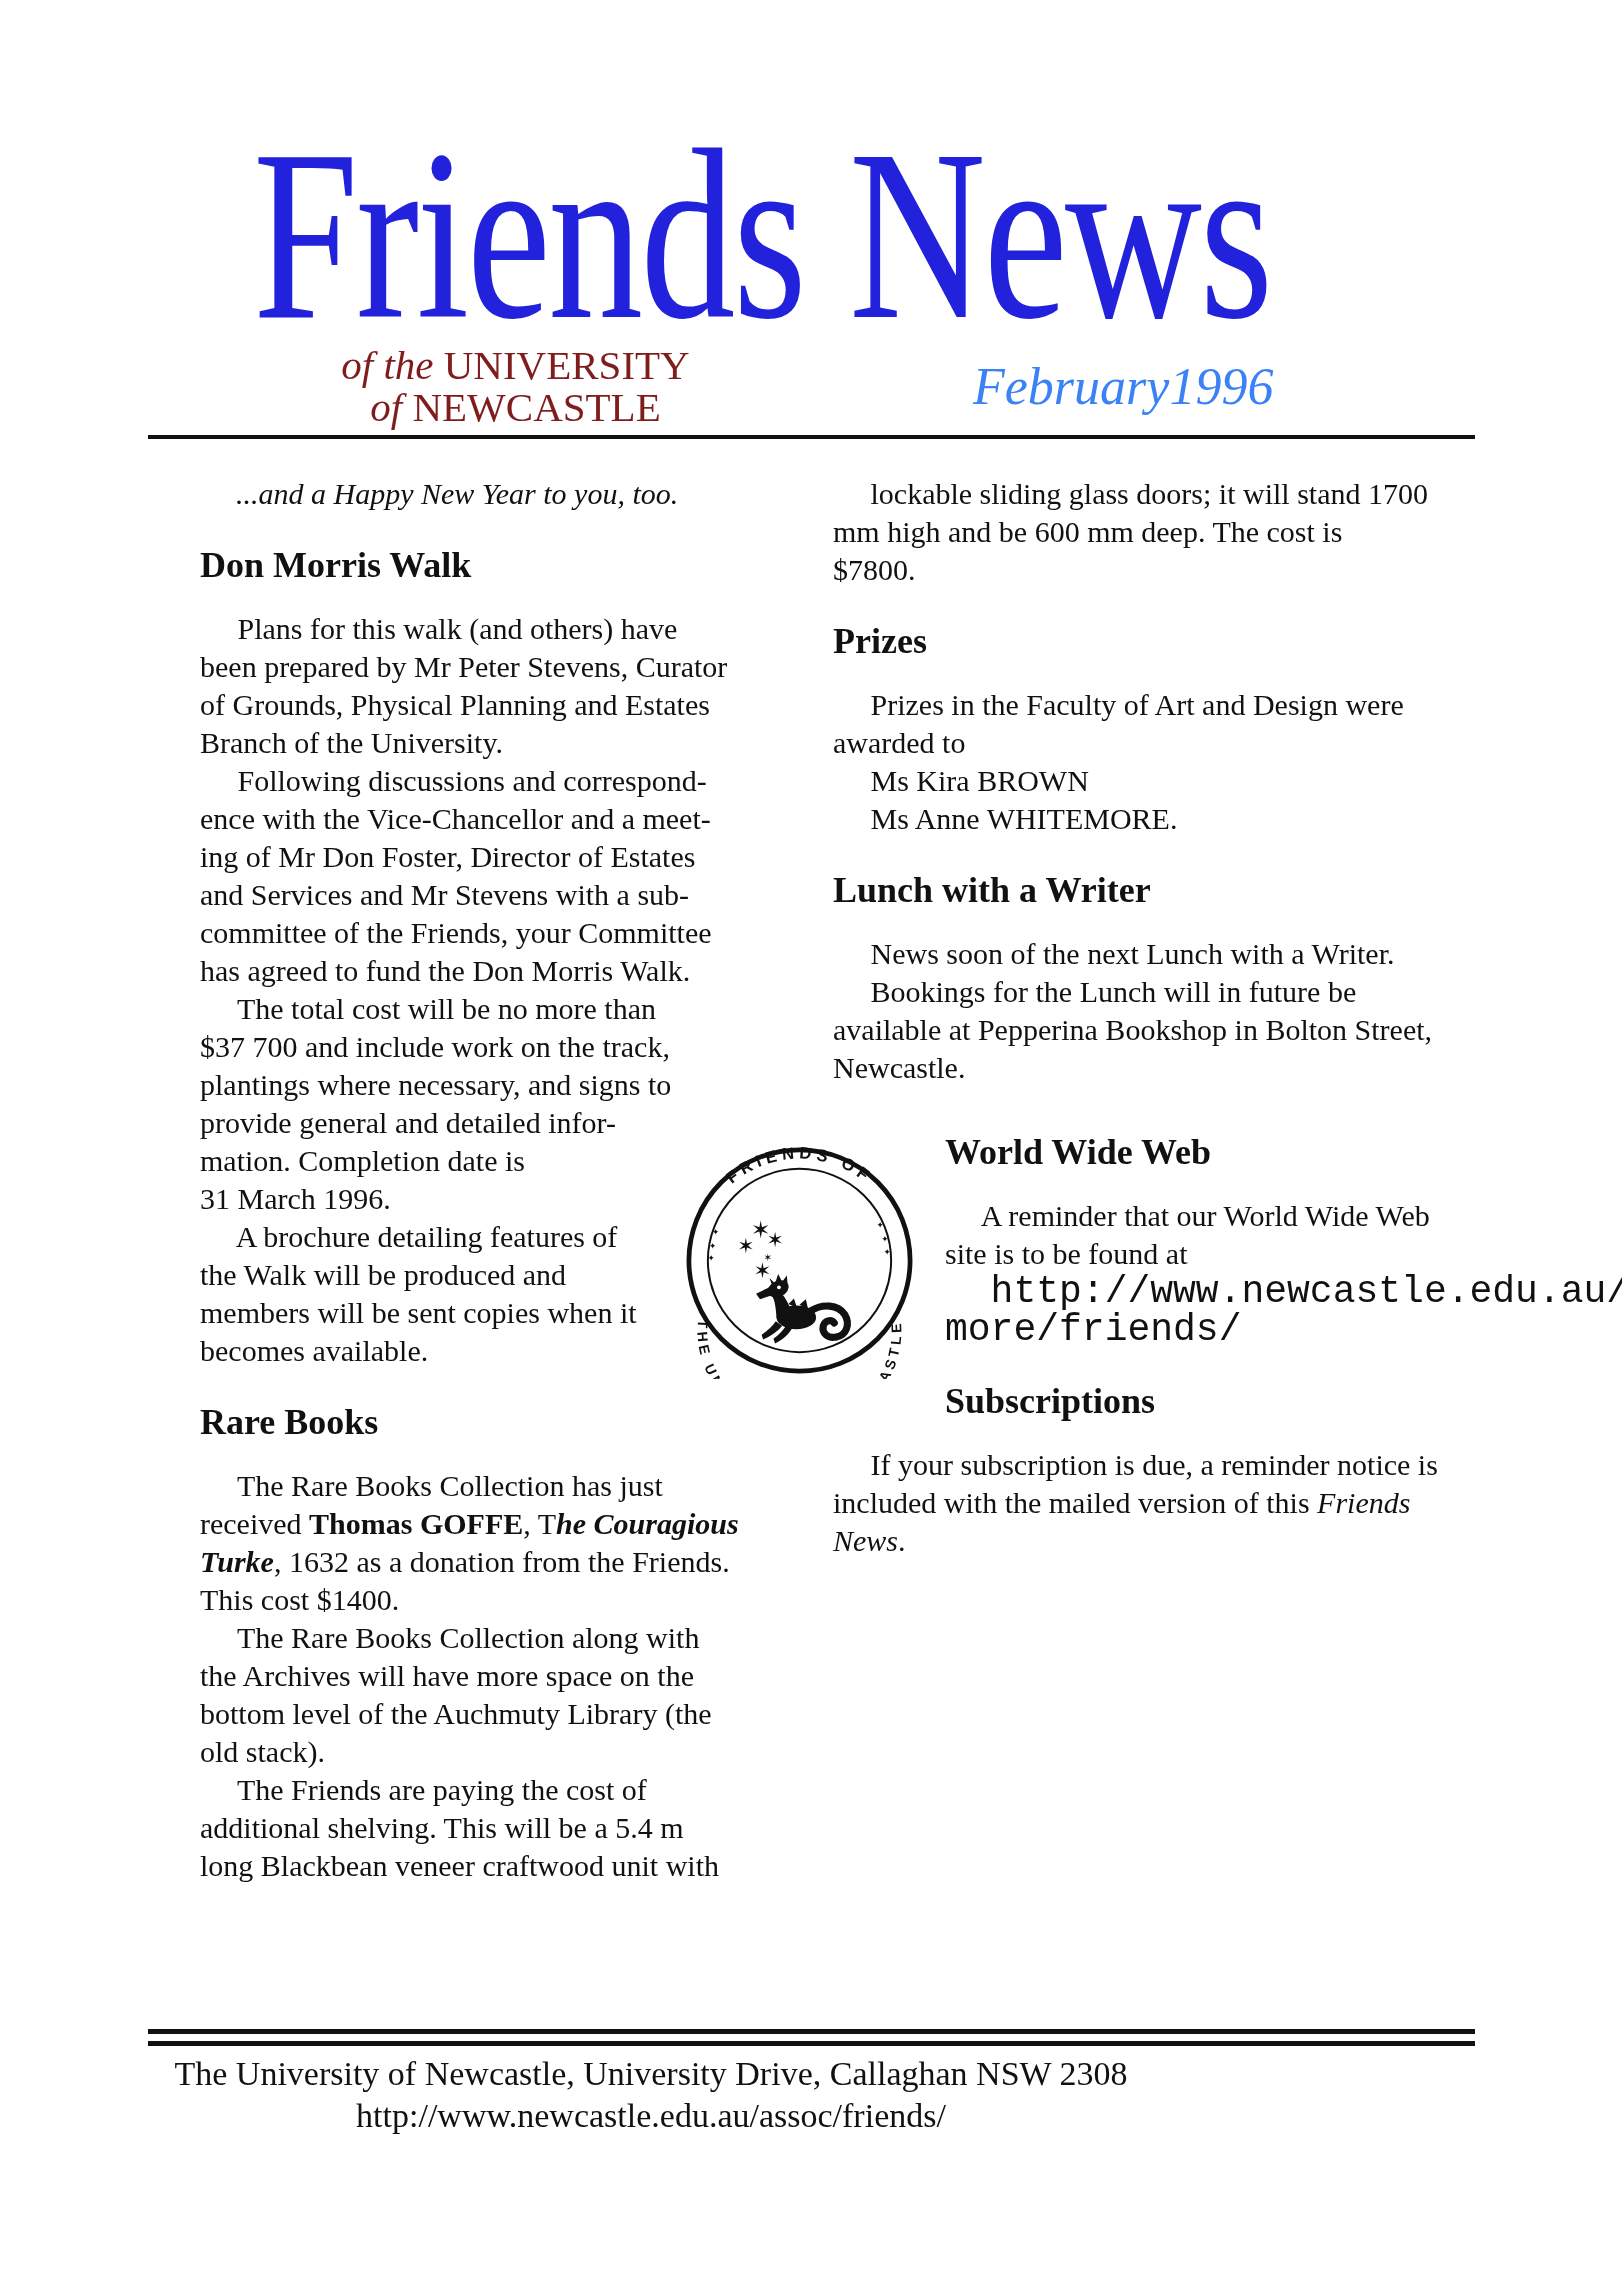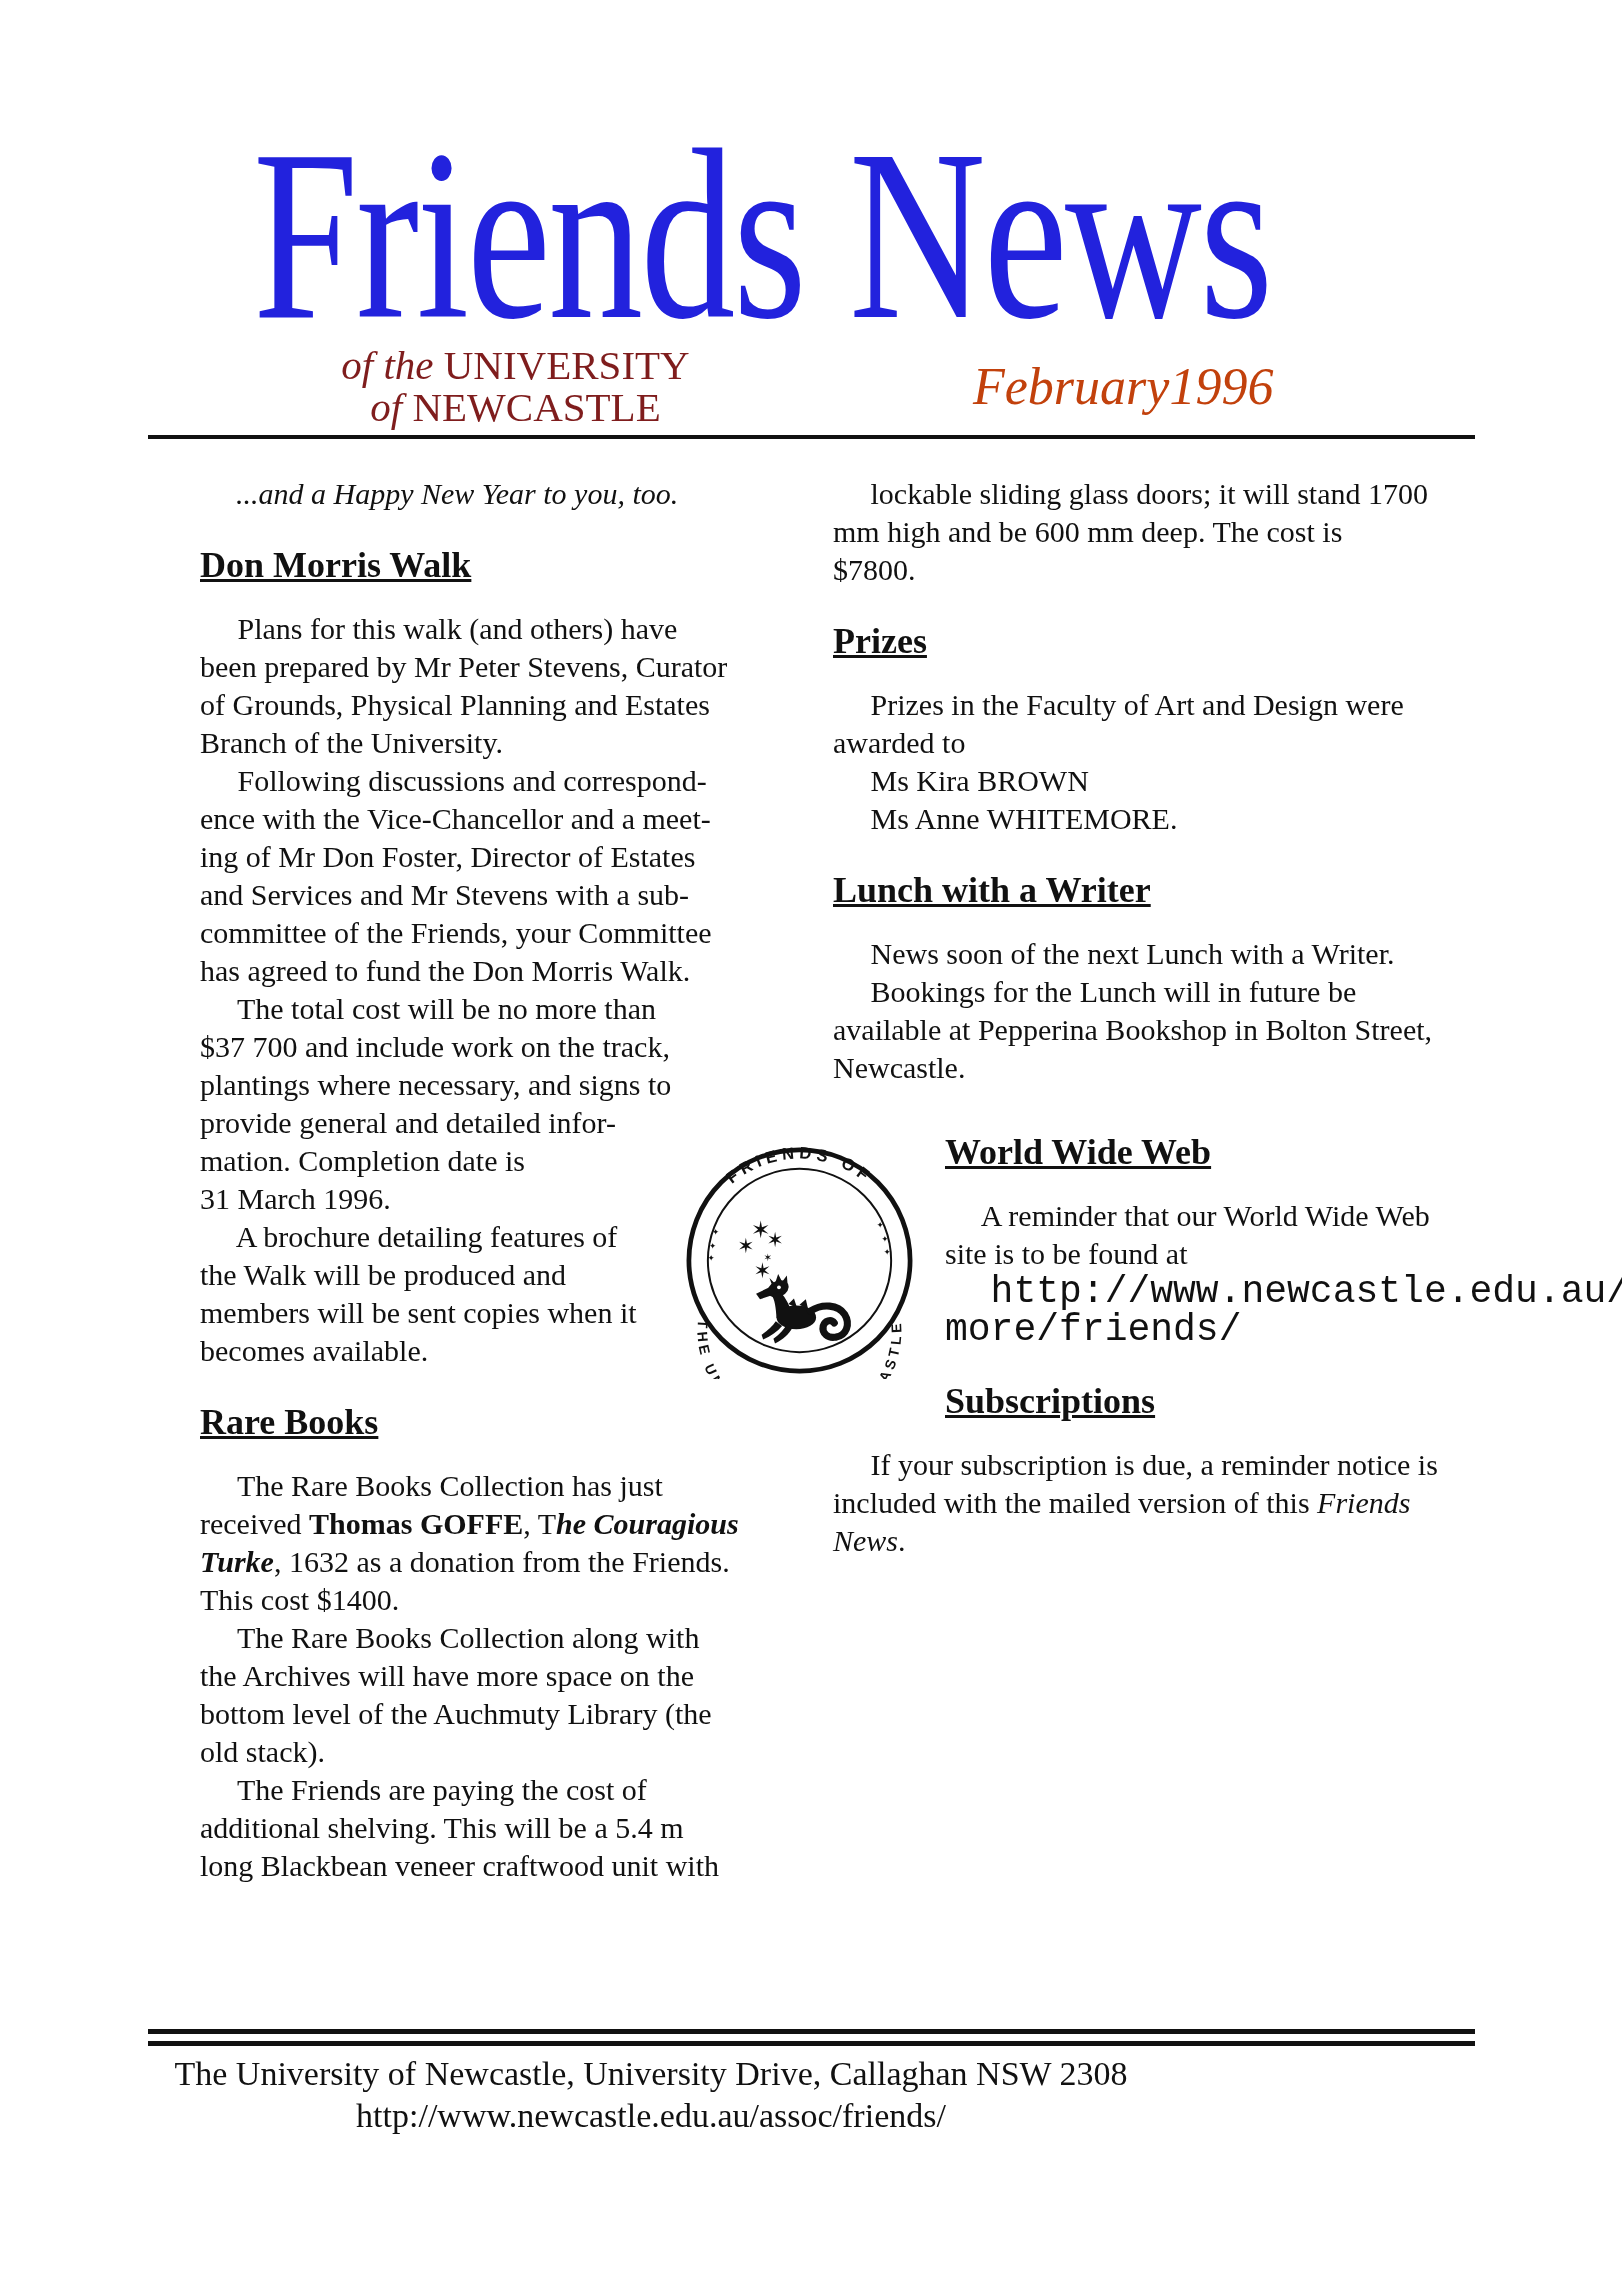--- a/index.html
+++ b/index.html
@@ -13,30 +13,30 @@
     color:#2222dd;white-space:nowrap;
     transform:scaleX(0.78);transform-origin:left top;
   }
   .masthead-sub{
     position:absolute;left:341px;top:344px;width:349px;
     text-align:center;color:#7f1d1d;font-size:41px;line-height:42px;white-space:nowrap;
   }
   .masthead-sub .it{font-style:italic;}
   .issue-date{
     position:absolute;left:973px;top:357px;
-    font-size:52px;font-style:italic;color:#c2410c;white-space:nowrap;
+    font-size:52px;font-style:italic;color:#3b82f6;white-space:nowrap;
   }
   .header-rule{position:absolute;left:148px;top:435px;width:1327px;height:4px;background:#111;}
 
   
   .col{position:absolute;top:475px;font-size:30px;line-height:38px;}
   .col-left{left:200px;width:560px;}
   .col-right{left:833px;width:649px;}
   .opener{font-style:italic;padding-left:36px;white-space:pre;}
-  .col-heading{font-size:36px;line-height:41px;font-weight:bold;margin:32px 0 24px 0;text-decoration:underline;}
+  .col-heading{font-size:36px;line-height:41px;font-weight:bold;margin:32px 0 24px 0;}
   .para{white-space:pre;margin:0;}
   .rich-line{white-space:pre;}
   .b{font-weight:bold;}
   .bi{font-weight:bold;font-style:italic;}
   .i{font-style:italic;}
   .indent-block{margin-left:112px;}
   .heading-www{margin-top:45px;}
   .mono{font-family:"Liberation Mono","DejaVu Sans Mono",monospace;font-size:38px;line-height:38px;white-space:pre;}
 
   

